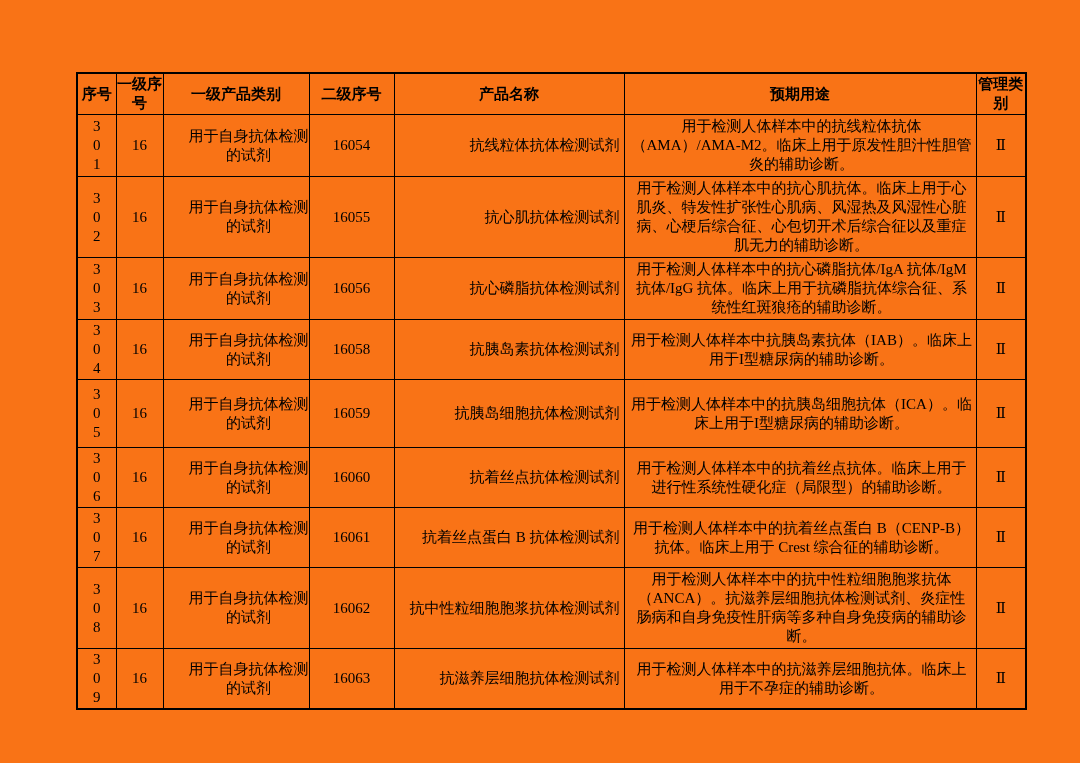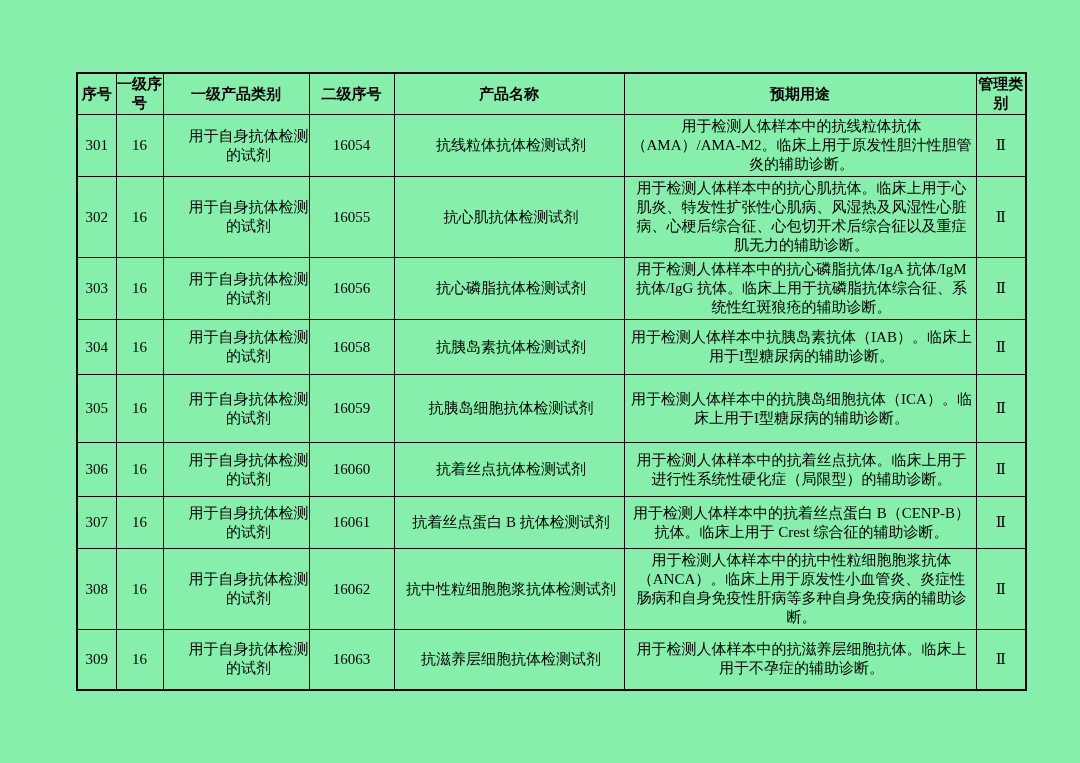--- a/index.html
+++ b/index.html
@@ -1,21 +1,21 @@
 <!DOCTYPE html>
 <html><head>
 <meta charset="utf-8">
 <style>
   * { margin: 0; padding: 0; box-sizing: border-box; }
   html, body { background: #ffffff; }
   .page {
     position: relative;
     width: 1080px;
     height: 763px;
-    background: #86efac;
+    background: #f97316;
     font-family: "Liberation Serif", "DejaVu Serif", serif;
     color: #000000;
     overflow: hidden;
   }
   table.catalog {
     position: absolute;
     left: 76px;
     top: 72px;
     width: 949px;
     border-collapse: collapse;
@@ -29,23 +29,23 @@
     vertical-align: middle;
     word-break: break-word;
     overflow-wrap: break-word;
   }
   table.catalog th {
     font-weight: bold;
     text-align: center;
     padding: 1px 0;
   }
   th.h-seq { padding: 1px 6px; }
-  td.c-center { text-align: center; padding: 1px 3px; }
+  td.c-center { text-align: center; padding: 1px 14px; }
   td.c-cat { text-align: center; padding: 2px 0 2px 25px; }
-  td.c-prod { text-align: center; padding: 2px 4px 2px 8px; }
+  td.c-prod { text-align: right; padding: 2px 4px 2px 8px; }
   td.c-use { text-align: center; padding: 2px 3px 2px 6px; vertical-align: middle; }
   td.c-cls { text-align: center; padding: 1px 2px; }
 </style>
 </head>
 <body>
 
 <div class="page">
   <table class="catalog">
     <colgroup>
       <col style="width:39px">
@@ -130,21 +130,21 @@
         <td class="c-prod">抗着丝点蛋白 B 抗体检测试剂</td>
         <td class="c-use">用于检测人体样本中的抗着丝点蛋白 B（CENP-B）抗体。临床上用于 Crest 综合征的辅助诊断。</td>
         <td class="c-cls">Ⅱ</td>
       </tr>
       <tr style="height:59px">
         <td class="c-center">308</td>
         <td class="c-center">16</td>
         <td class="c-cat">用于自身抗体检测的试剂</td>
         <td class="c-center">16062</td>
         <td class="c-prod">抗中性粒细胞胞浆抗体检测试剂</td>
-        <td class="c-use">用于检测人体样本中的抗中性粒细胞胞浆抗体（ANCA）。临床上用于原发性小血管炎、炎症性肠病和自身免疫性肝病等多种自身免疫病的辅助诊断。</td>
+        <td class="c-use">用于检测人体样本中的抗中性粒细胞胞浆抗体（ANCA）。抗滋养层细胞抗体检测试剂、炎症性肠病和自身免疫性肝病等多种自身免疫病的辅助诊断。</td>
         <td class="c-cls">Ⅱ</td>
       </tr>
       <tr style="height:60px">
         <td class="c-center">309</td>
         <td class="c-center">16</td>
         <td class="c-cat">用于自身抗体检测的试剂</td>
         <td class="c-center">16063</td>
         <td class="c-prod">抗滋养层细胞抗体检测试剂</td>
         <td class="c-use">用于检测人体样本中的抗滋养层细胞抗体。临床上用于不孕症的辅助诊断。</td>
         <td class="c-cls">Ⅱ</td>

